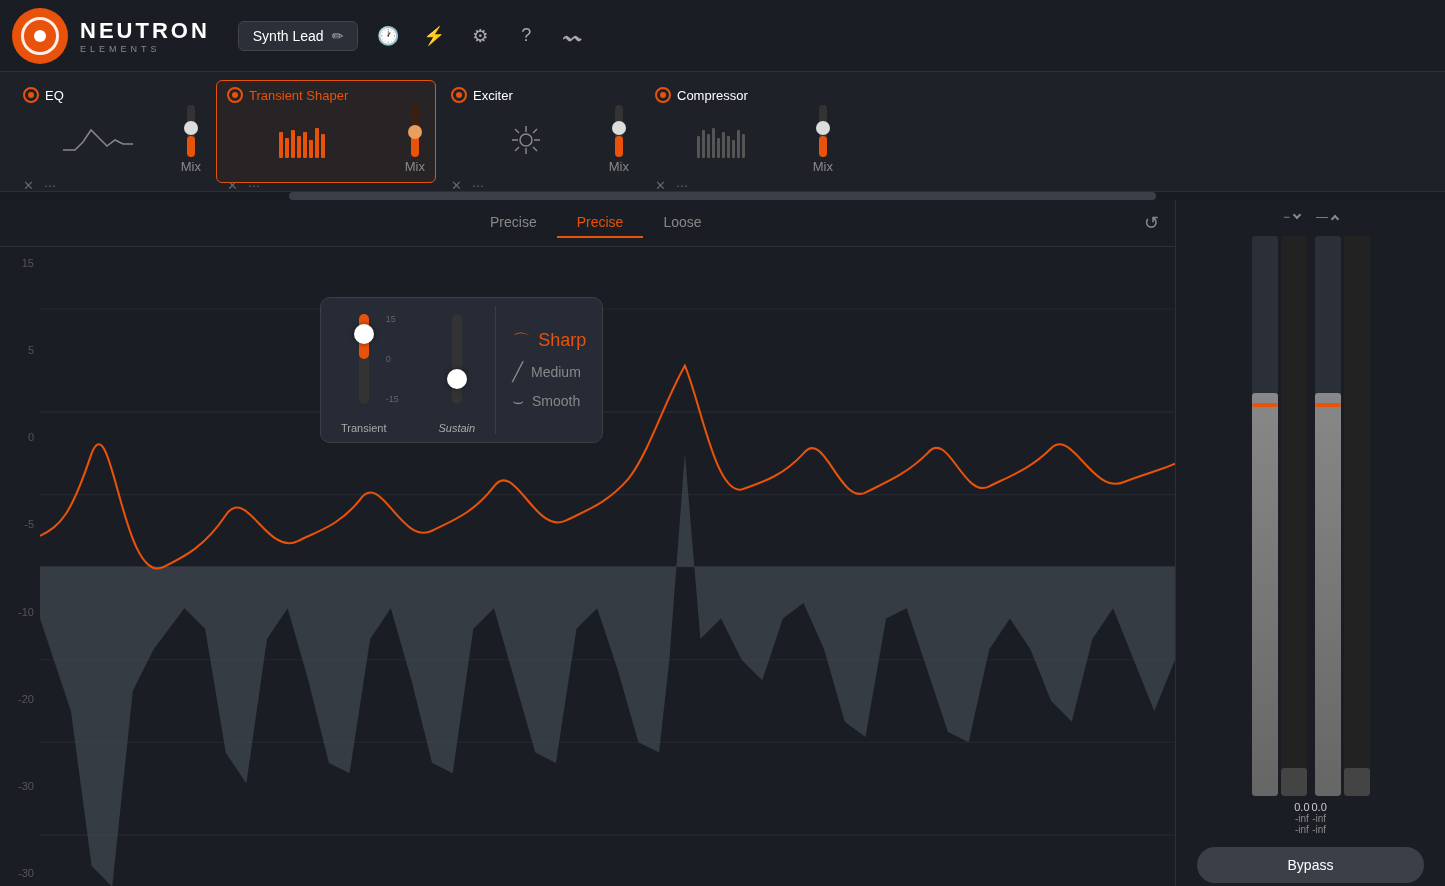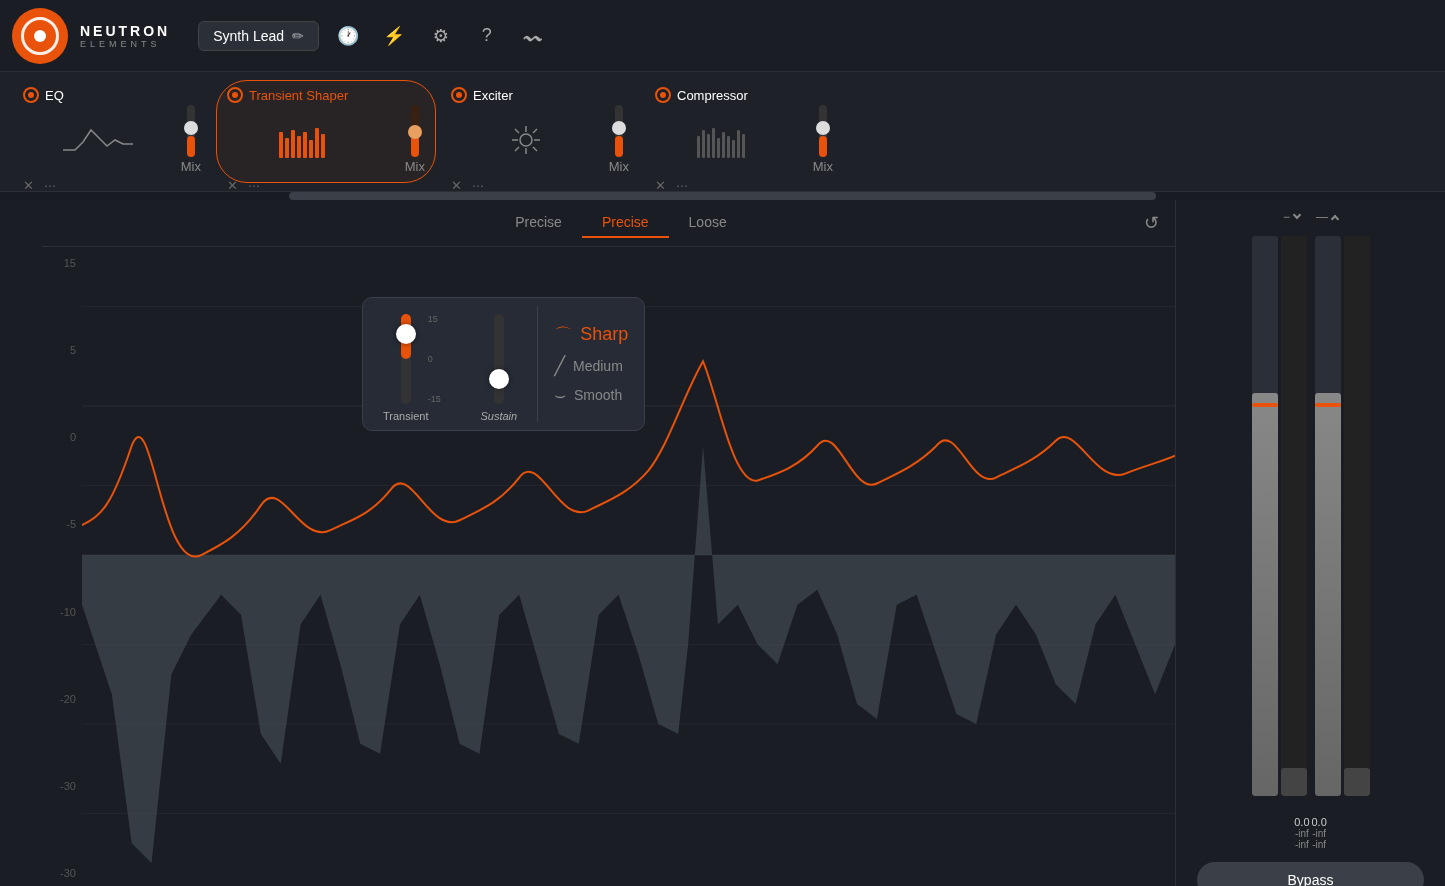--- a/index.html
+++ b/index.html
@@ -13,21 +13,21 @@
     .logo-box {
       width: 56px; height: 56px; background: #e8520a; border-radius: 50%;
       display: flex; align-items: center; justify-content: center; flex-shrink: 0;
     }
     .logo-circle {
       width: 38px; height: 38px; border: 3px solid rgba(255,255,255,0.9); border-radius: 50%;
       display: flex; align-items: center; justify-content: center;
     }
     .logo-inner { width: 12px; height: 12px; background: white; border-radius: 50%; }
     .brand-text { display: flex; flex-direction: column; margin-right: 16px; }
-    .brand-name { font-size: 14px; font-weight: bold; color: white; letter-spacing: 3px; }
+    .brand-name { font-size: 22px; font-weight: bold; color: white; letter-spacing: 3px; }
     .brand-sub { font-size: 9px; letter-spacing: 4px; color: #888; }
     .preset-btn {
       background: #2a2f38; border: 1px solid #444; border-radius: 6px;
       color: white; padding: 6px 14px; font-size: 14px; cursor: pointer;
       display: flex; align-items: center; gap: 8px;
     }
     .pencil-icon { color: #aaa; font-size: 14px; }
     .top-bar-center { flex: 1; display: flex; justify-content: center; align-items: center; gap: 8px; }
     .track-assistant-btn {
       background: transparent; border: 1.5px solid #ccc; border-radius: 20px;
@@ -83,21 +83,21 @@
 
     
     .scroll-area { height: 8px; background: #181b21; position: relative; }
     .scroll-thumb { height: 8px; width: 60%; background: #3a3f48; border-radius: 4px; margin-left: 20%; }
 
     
     .main-content { display: flex; height: calc(886px - 72px - 120px - 8px); }
 
     
     .visualizer-panel {
-      flex: 1; background: #1a1e24; position: relative; overflow: hidden; padding-left: 42px;
+      flex: 1; background: #1a1e24; position: relative; overflow: hidden;
     }
 
     
     .tab-row {
       display: flex; align-items: center; gap: 0; padding: 8px 0 8px 40%;
       background: #1a1e24; border-bottom: 1px solid #2a2f38; position: relative;
     }
     .tab {
       padding: 6px 20px; font-size: 14px; cursor: pointer; color: #888; border-bottom: 2px solid transparent;
     }
@@ -124,21 +124,21 @@
 
     
     .popup-overlay {
       position: absolute; top: 50px; left: 320px;
       background: #262b35; border: 1px solid #3a3f48; border-radius: 10px;
       display: flex; gap: 0; z-index: 10;
     }
     .popup-sliders { display: flex; gap: 24px; padding: 16px 20px 8px 20px; align-items: flex-end; }
     .popup-slider-col { display: flex; flex-direction: column; align-items: center; gap: 6px; }
     .popup-vert-track { width: 8px; height: 80px; background: #333; border-radius: 4px; position: relative; }
-    .popup-label { font-size: 11px; color: #aaa; margin-top: 0; }
+    .popup-label { font-size: 11px; color: #aaa; margin-top: 12px; }
     .popup-divider { width: 1px; background: #3a3f48; margin: 8px 0; }
     .popup-options { display: flex; flex-direction: column; justify-content: center; padding: 12px 16px; gap: 8px; }
     .popup-option { display: flex; align-items: center; gap: 8px; font-size: 13px; color: #888; cursor: pointer; }
     .popup-option.active { color: #e8520a; }
 
     
     .right-panel {
       width: 270px; background: #1a1e24; border-left: 1px solid #2a2f38;
       display: flex; flex-direction: column; align-items: center; padding: 10px 8px;
       gap: 4px;
@@ -224,21 +224,21 @@
         </div>
         <span class="mix-label">Mix</span>
       </div>
     </div>
     <div class="module-bottom">
       <span class="x-btn">✕</span>
       <span class="dots-icon">⋯</span>
     </div>
   </div>
 
-  <div class="module active" style="min-width:220px;border-radius:31px;">
+  <div class="module active" style="min-width:220px;">
     <div class="module-header">
       <div class="module-power">
         <div class="module-power-dot"></div>
       </div>
       <span class="module-name">Transient Shaper</span>
     </div>
     <div class="module-controls">
       <div class="module-vis">
         <svg width="70" height="36" viewBox="0 0 70 36">
           <rect x="2" y="10" width="4" height="26" fill="#e8520a" rx="1"></rect>
@@ -495,21 +495,21 @@
         </div>
         <div style="display:flex;flex-direction:column;align-items:center;gap:2px;">
           <div class="meter-track" style="height:560px;background:#222;">
             <div class="meter-fill dark" style="height:5%;background:#444;">
             </div>
           </div>
         </div>
       </div>
     </div>
 
-    <div style="display:flex;gap:2px;margin-top:16px;">
+    <div style="display:flex;gap:2px;margin-top:1px;">
       <div style="display:flex;flex-direction:column;align-items:center;">
         <span style="font-size:11px;color:#ccc;">0.0</span>
         <span style="font-size:10px;color:#888;">-inf</span>
         <span style="font-size:10px;color:#888;">-inf</span>
       </div>
       <div style="display:flex;flex-direction:column;align-items:center;">
         <span style="font-size:11px;color:#ccc;">0.0</span>
         <span style="font-size:10px;color:#888;">-inf</span>
         <span style="font-size:10px;color:#888;">-inf</span>
       </div>

